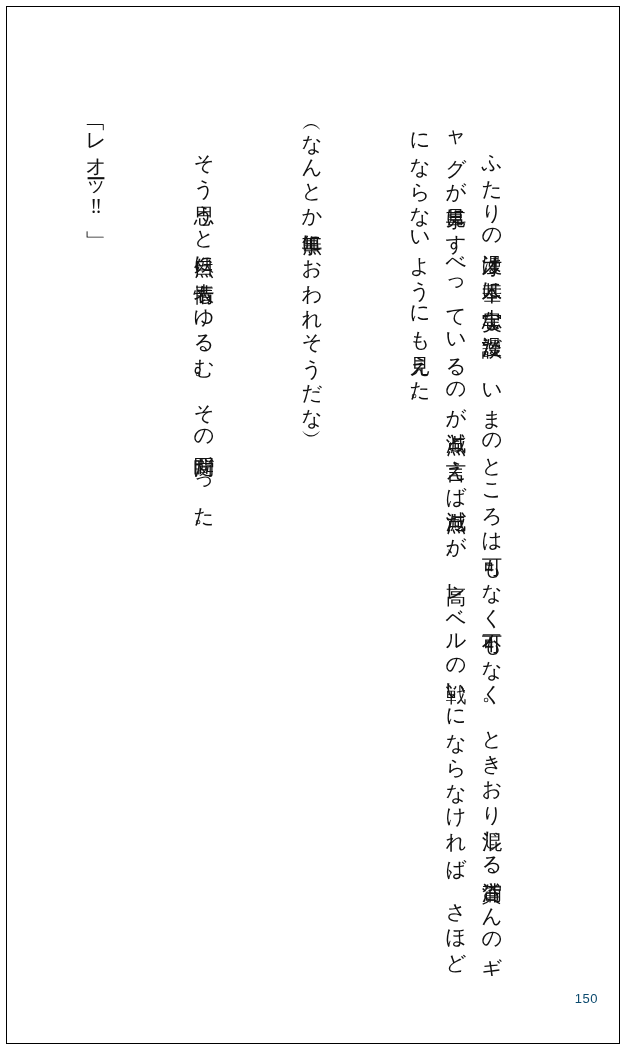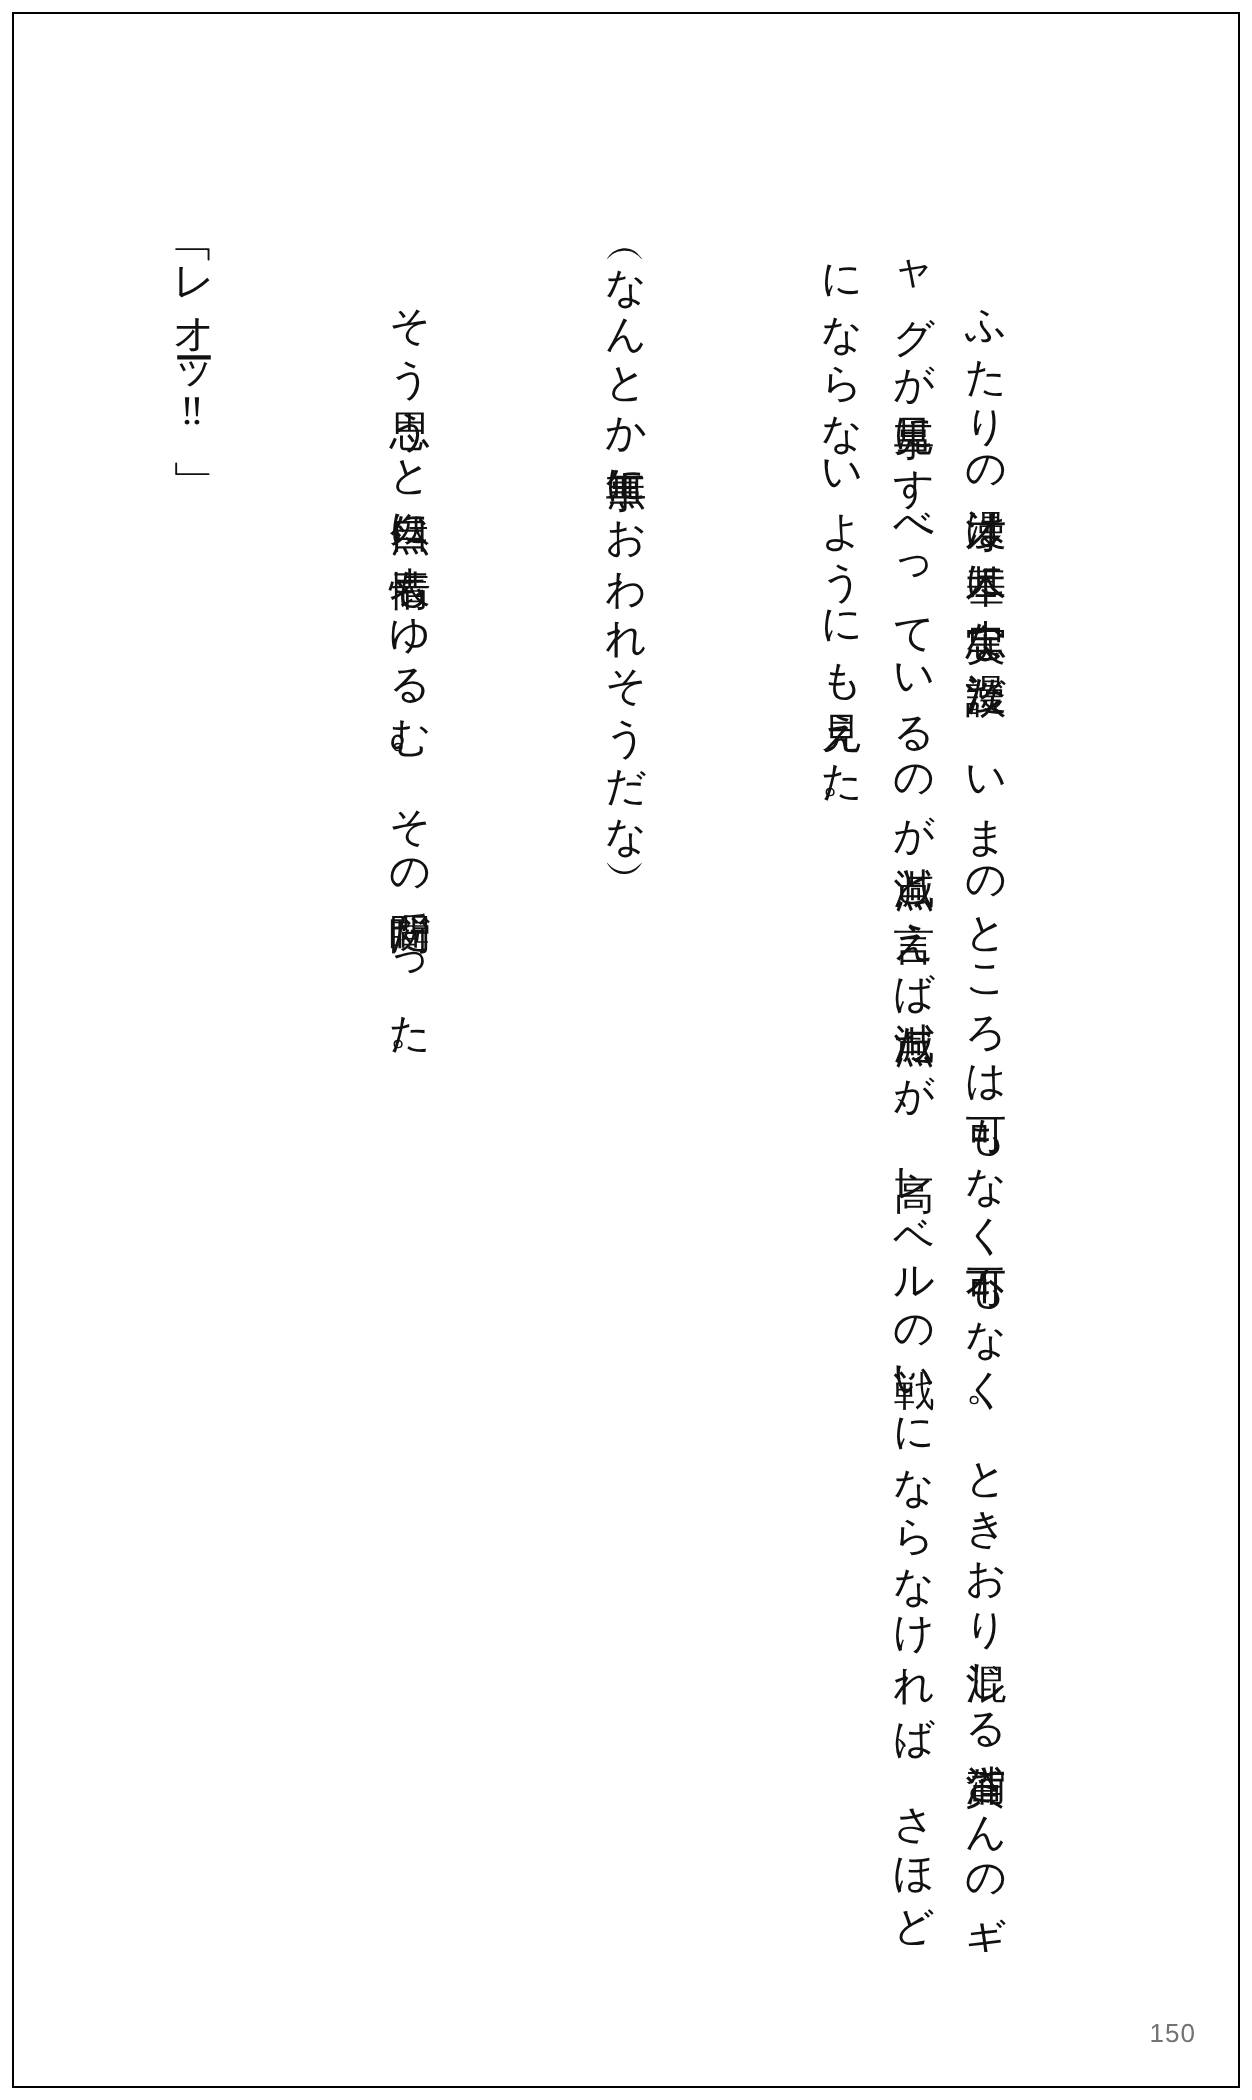--- a/index.html
+++ b/index.html
@@ -52,25 +52,25 @@
     overflow: hidden;
   }
   .text-block p {
     margin: 0;
     padding: 0;
     display: block;
   }
   .page-number {
     position: absolute;
     right: 28px;
-    bottom: 26px;
+    bottom: 44px;
     font-size: 13px;
     letter-spacing: 0.5px;
     font-family: "Liberation Sans", sans-serif;
-    color: #737373;
+    color: #0c4a6e;
   }
 </style>
 </head>
 <body>
 
 <div class="page">
   <div class="page-border"></div>
 
   <div class="text-block">
     <p>　ふたりの漫才は基本に忠実な漫談だ。いまのところは可もなく不可もなく。ときおり混じる浦賀さんのギャグが見事にすべっているのが減点と言えば減点だが、高レベルの戦いにならなければ、さほど問題にならないようにも見えた。</p>

